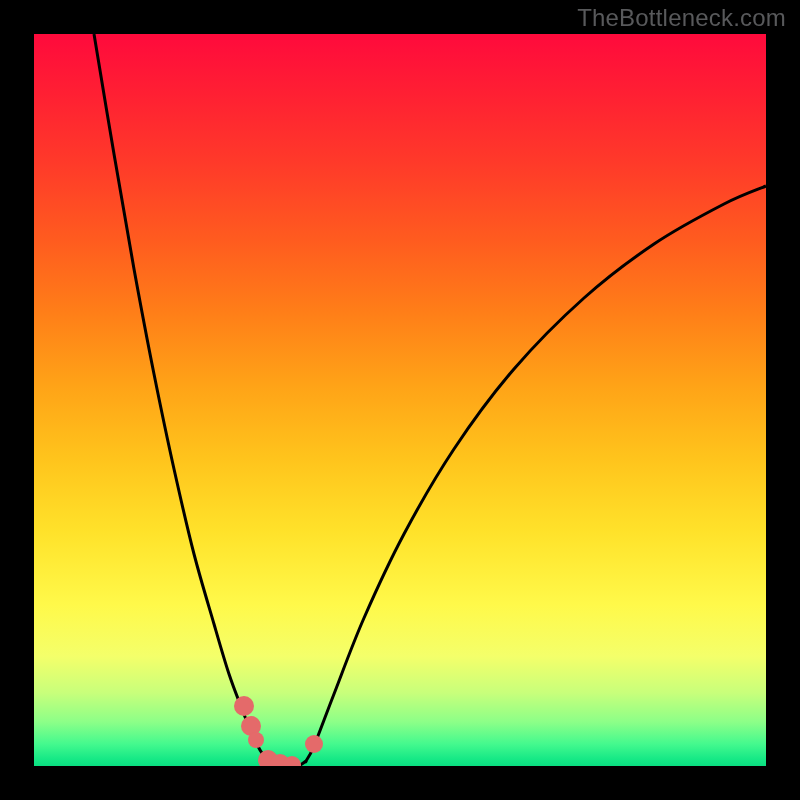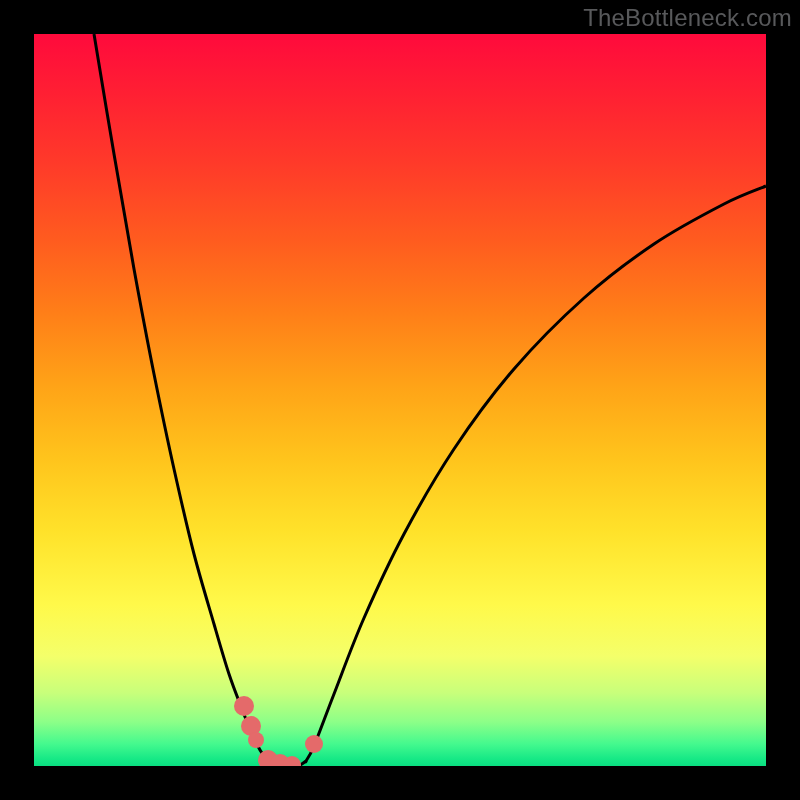--- a/index.html
+++ b/index.html
@@ -17,21 +17,21 @@
       #ffe22a 68%,
       #fff94a 78%,
       #f4ff6a 85%,
       #c8ff7b 90%,
       #8cff88 94%,
       #44f98e 97%,
       #17e986 99%,
       #0adf81 100%);
   }
   svg.curve{position:absolute;inset:0}
-  .watermark{position:absolute;top:4px;right:8px;font:24px Arial,Helvetica,sans-serif;color:#58595b;letter-spacing:0.2px}
+  .watermark{position:absolute;top:4px;right:14px;font:24px Arial,Helvetica,sans-serif;color:#58595b;letter-spacing:0.2px}
 </style>
 </head>
 <body>
 
 <div class="outer">
   <div class="watermark">TheBottleneck.com</div>
   <div class="plot">
     <div class="grad"></div>
     <svg class="curve" viewBox="0 0 732 732" preserveAspectRatio="none">
       <path id="curve-path" fill="none" stroke-width="3" d="M 60 0 C 63.3 20.0, 73.3 80.8, 80 120 C 86.7 159.2, 93.3 198.3, 100 235 C 106.7 271.7, 113.3 306.7, 120 340 C 126.7 373.3, 133.3 405.0, 140 435 C 146.7 465.0, 153.3 494.2, 160 520 C 166.7 545.8, 174.2 570.0, 180 590 C 185.8 610.0, 190.3 625.8, 195 640 C 199.7 654.2, 204.2 665.0, 208 675 C 211.8 685.0, 215.0 693.2, 218 700 C 221.0 706.8, 223.7 712.0, 226 716 C 228.3 720.0, 230.3 722.0, 232 724 C 233.7 726.0, 235.3 727.3, 236 728 C 236.7 728.7, 235.0 727.5, 236 728 C 237.0 728.5, 239.7 730.3, 242 731 C 244.3 731.7, 247.3 731.8, 250 732 C 252.7 732.2, 255.3 732.2, 258 732 C 260.7 731.8, 263.7 731.8, 266 731 C 268.3 730.2, 271.0 727.7, 272 727 C 273.0 726.3, 270.7 729.5, 272 727 C 273.3 724.5, 275.3 723.2, 280 712 C 284.7 700.8, 291.7 681.3, 300 660 C 308.3 638.7, 318.3 610.7, 330 584 C 341.7 557.3, 355.0 528.2, 370 500 C 385.0 471.8, 401.7 442.5, 420 415 C 438.3 387.5, 458.3 360.2, 480 335 C 501.7 309.8, 526.7 284.8, 550 264 C 573.3 243.2, 596.7 225.7, 620 210 C 643.3 194.3, 671.3 179.7, 690 170 C 708.7 160.3, 725.0 155.0, 732 152" stroke="#000000"></path>

